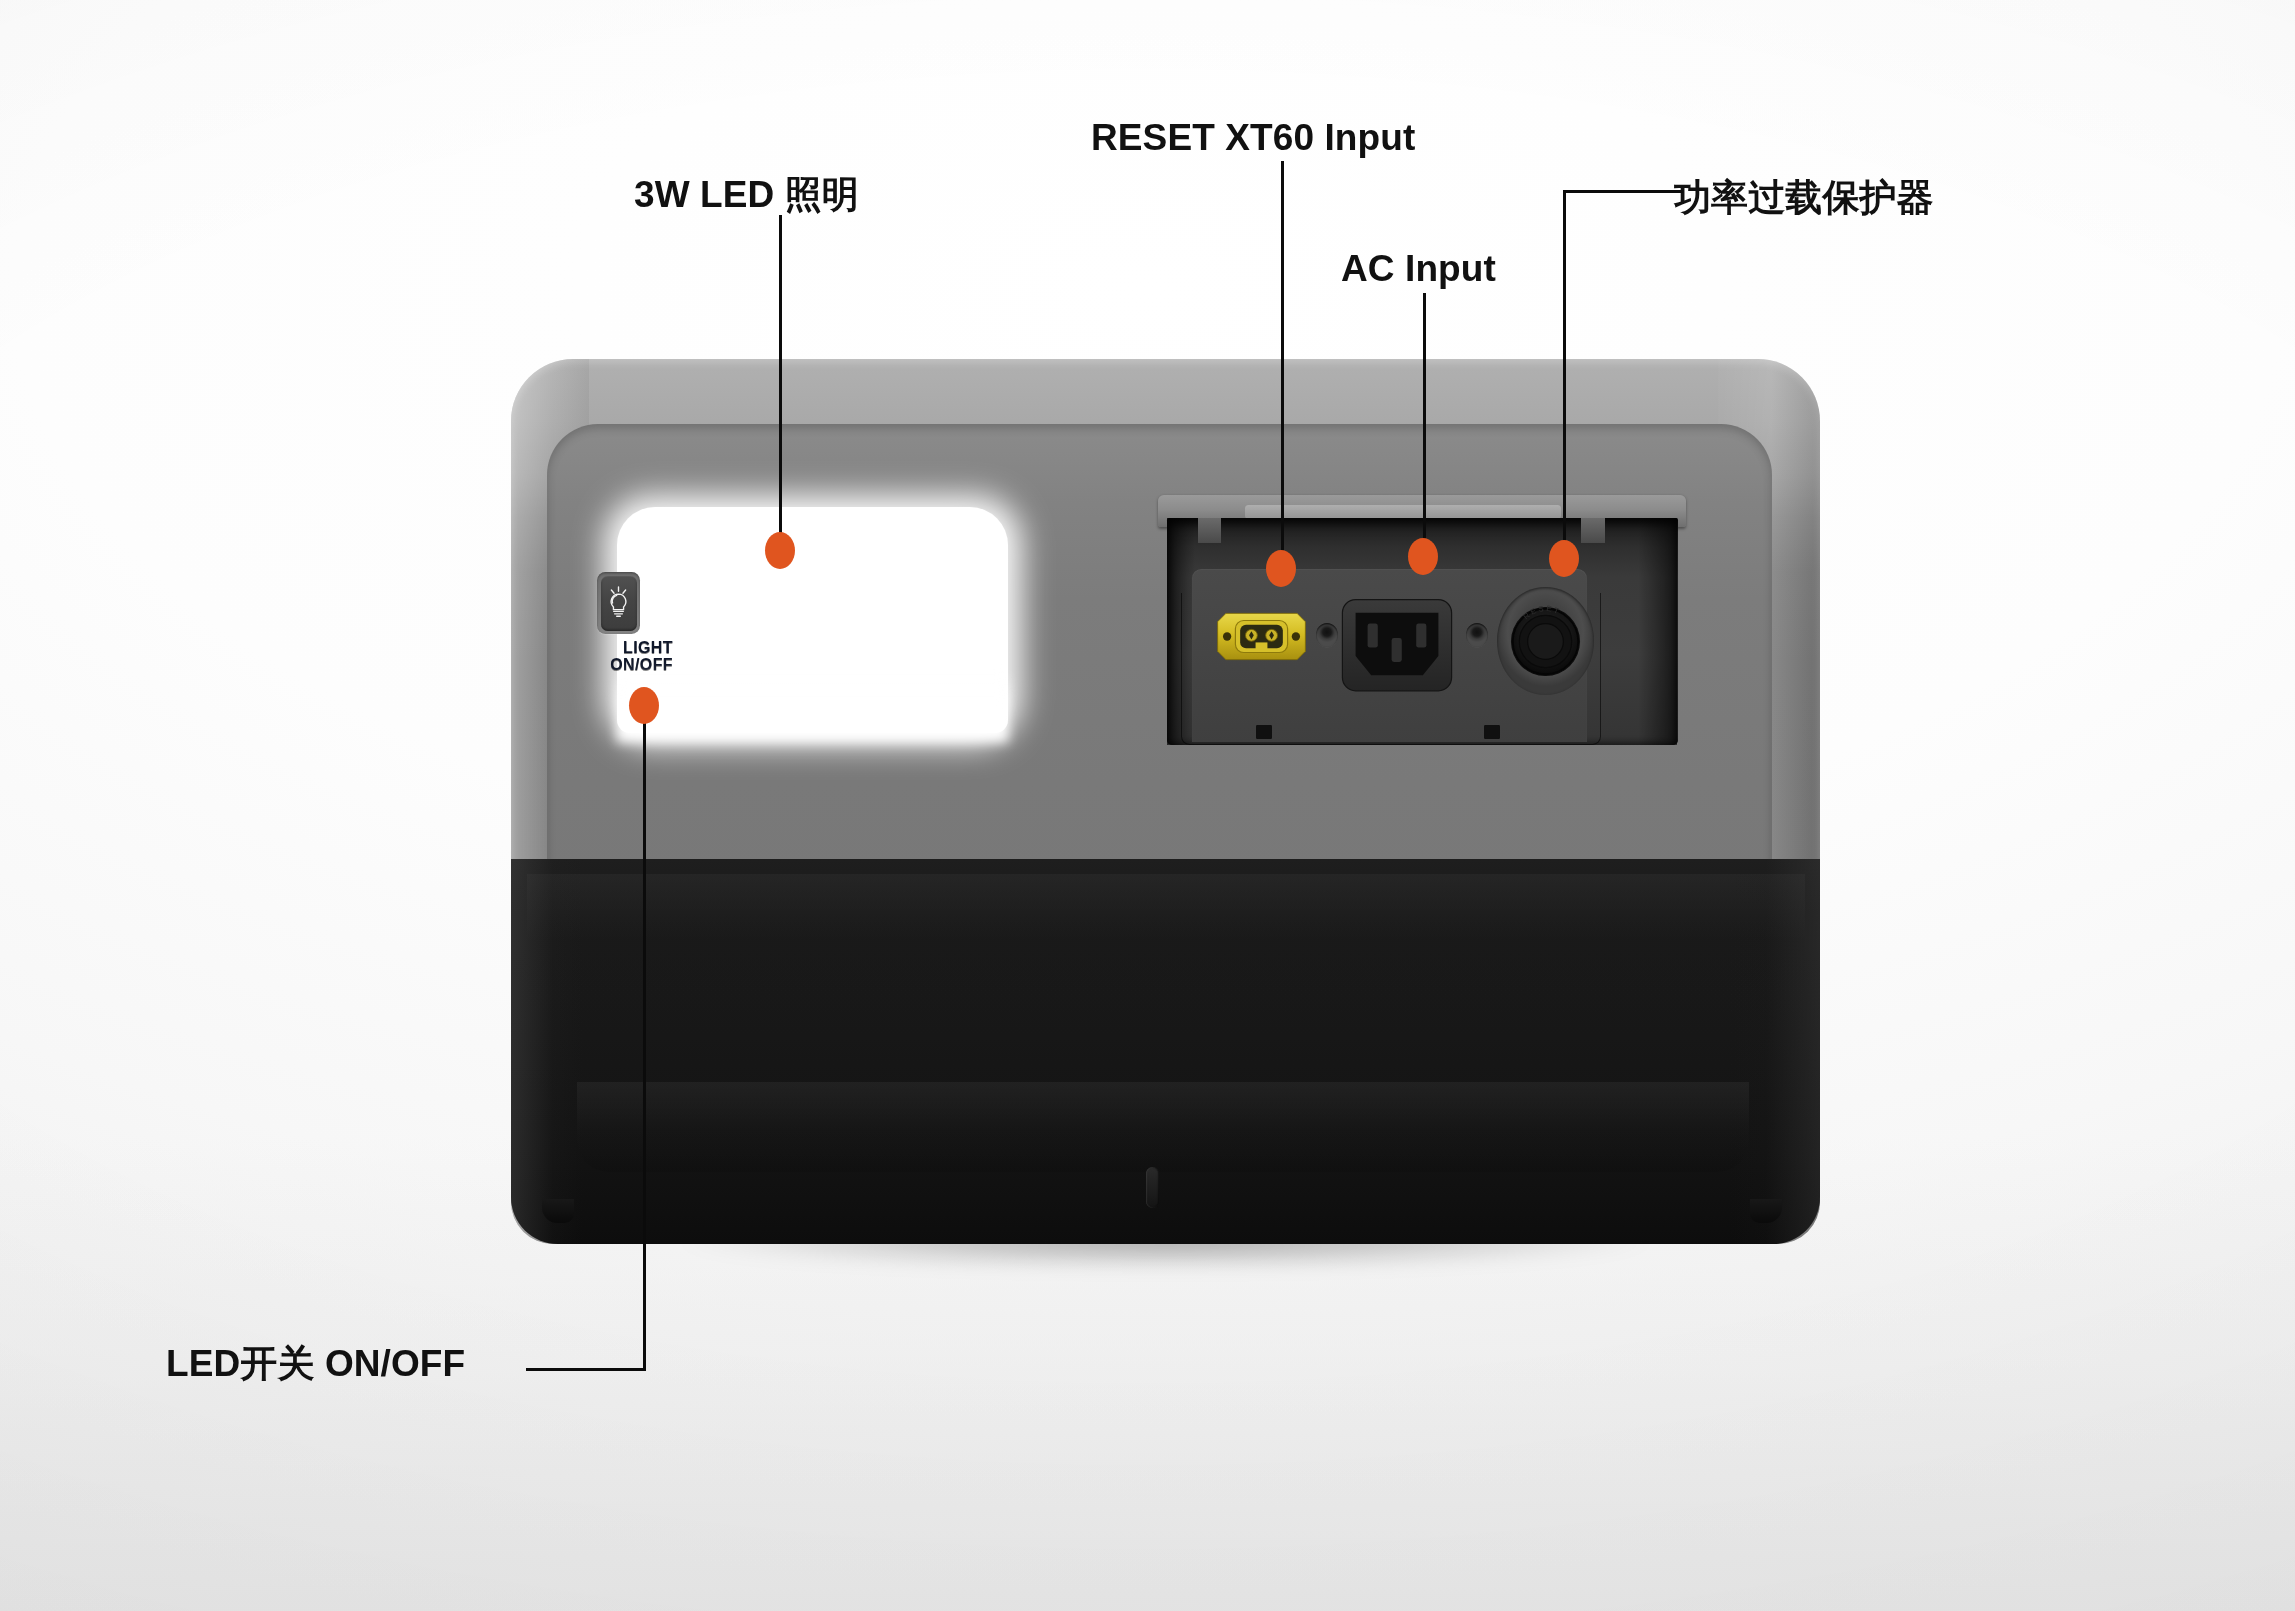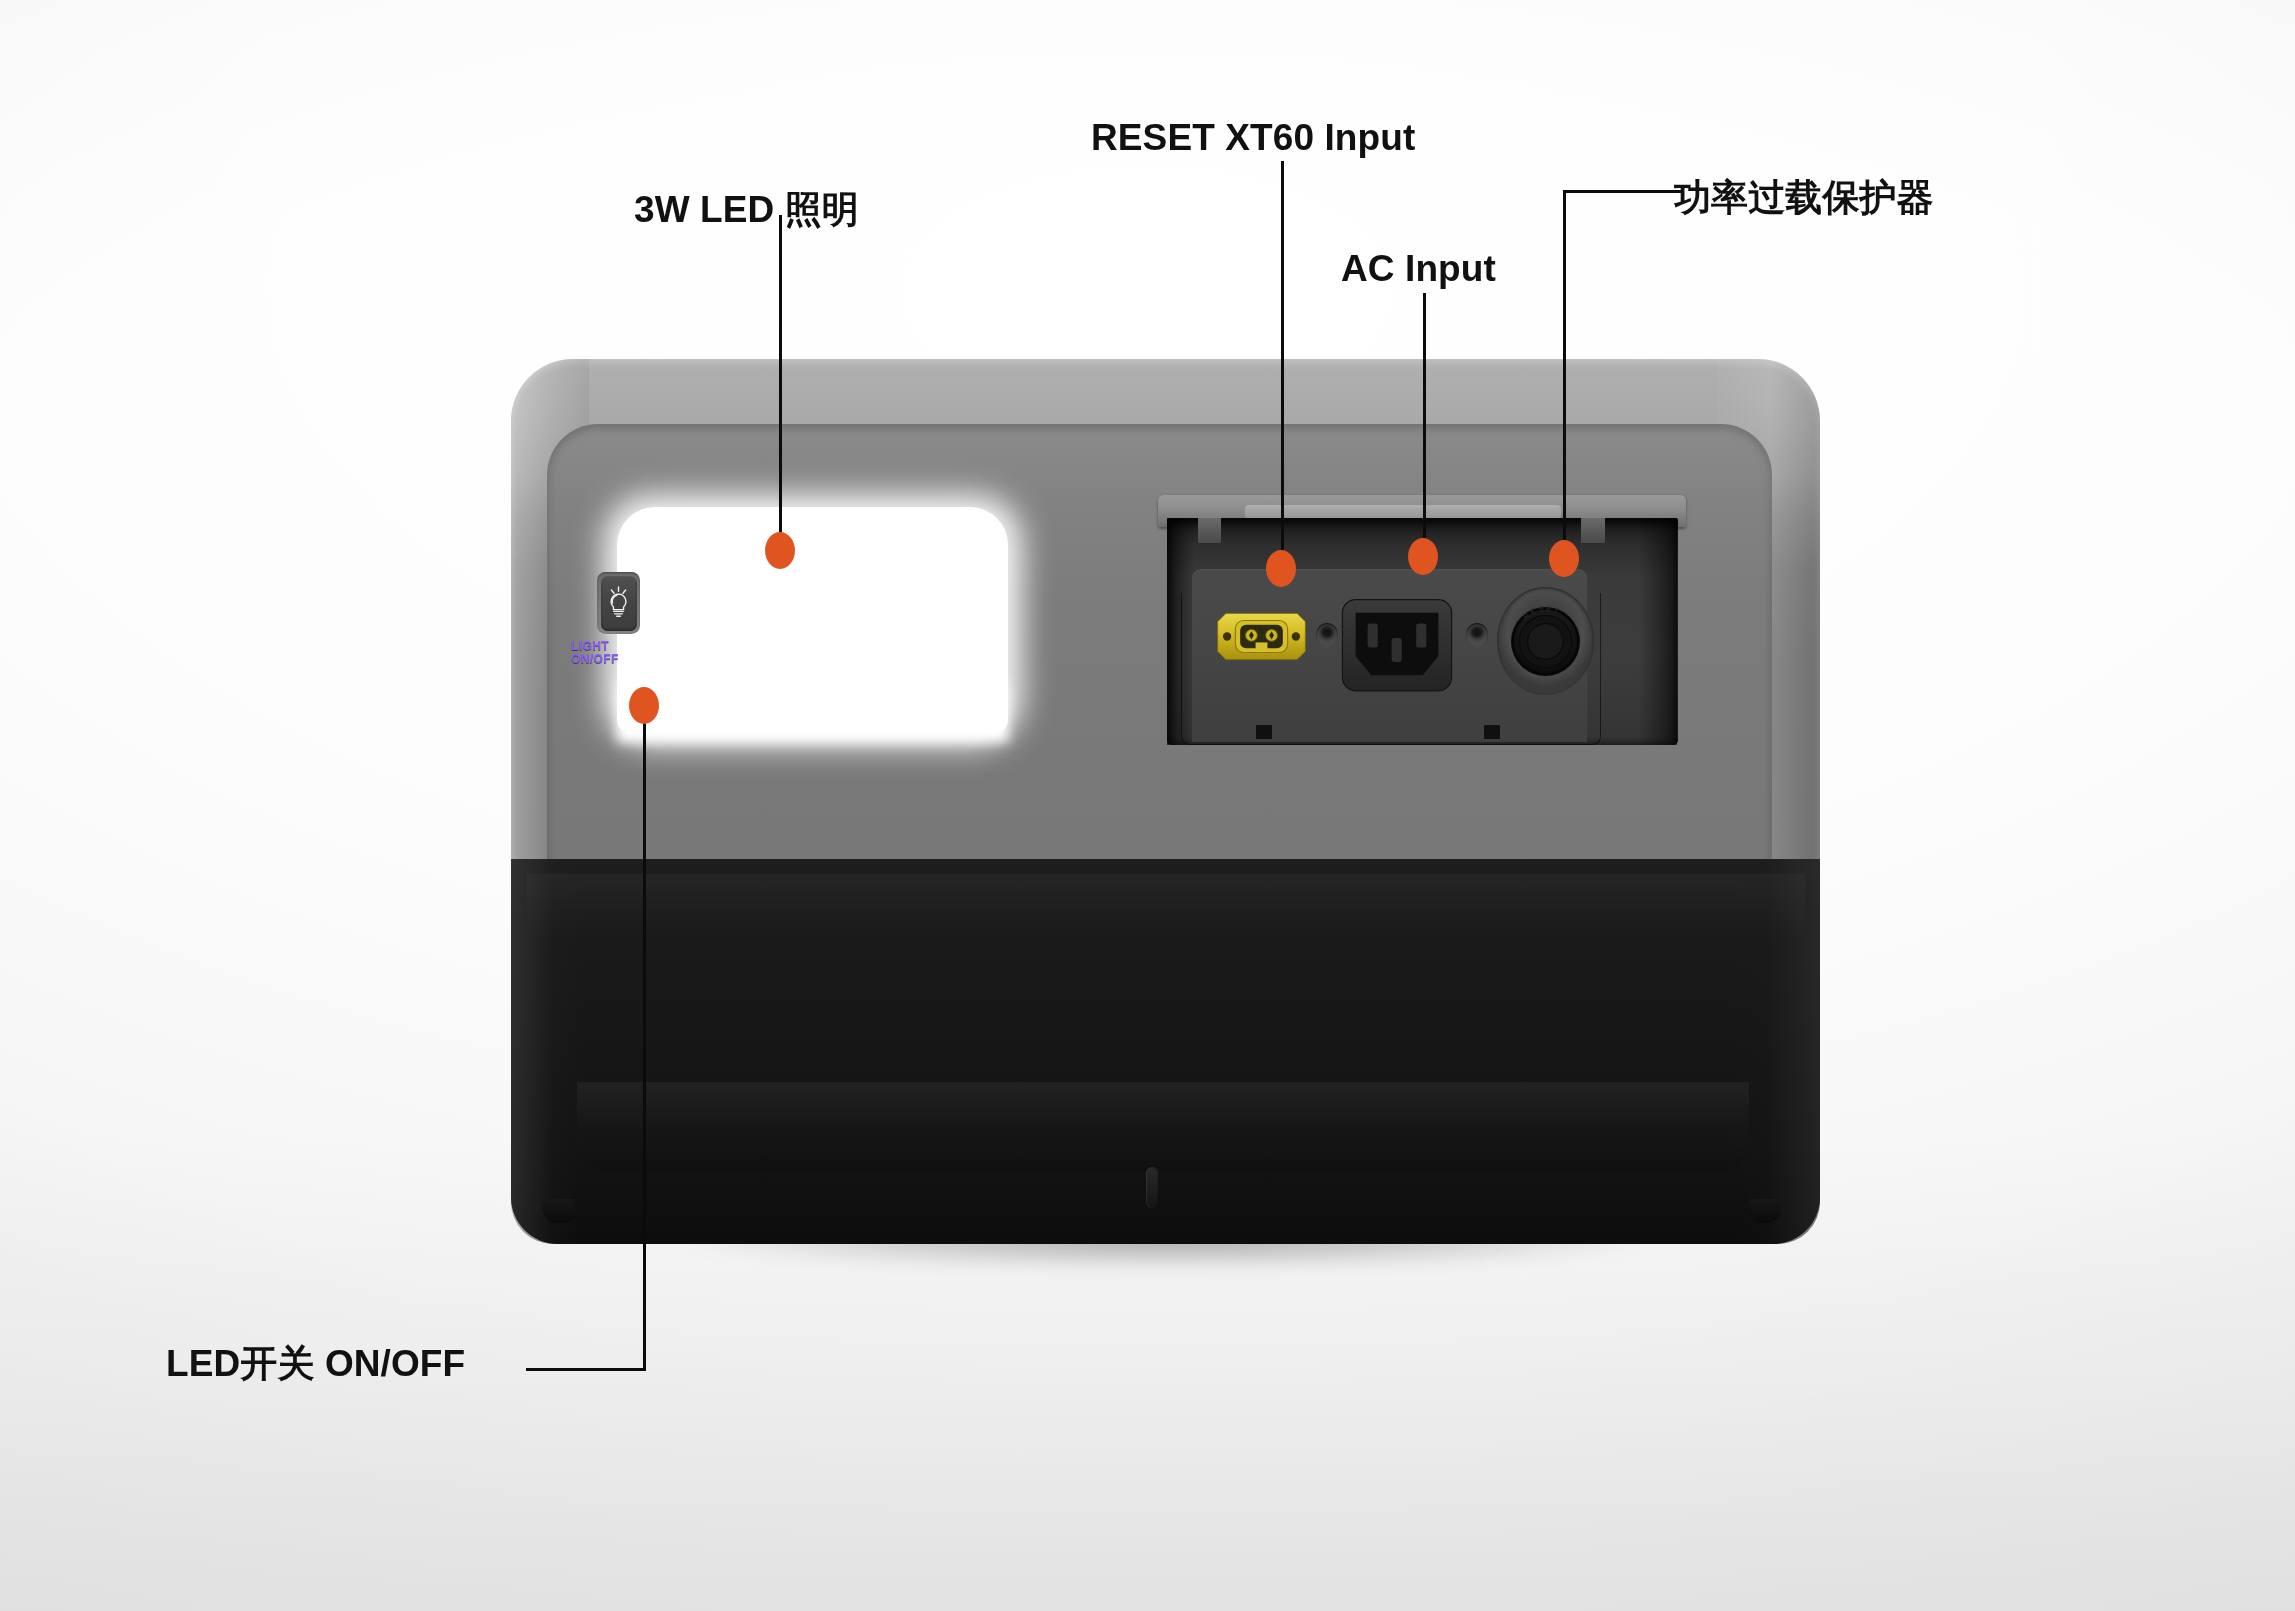--- a/index.html
+++ b/index.html
@@ -131,22 +131,22 @@
   }
   .switch-btn{
     position:absolute;left:90px;top:217px;width:36px;height:55px;
     border-radius:6.6px;
     background:linear-gradient(180deg,#515151 0%,#454545 42%,#3d3d3d 100%);
     box-shadow:inset 0 0.6px 1.2px rgba(255,255,255,.14), inset 0 -1.2px 2.4px rgba(0,0,0,.45);
   }
   .switch-btn svg{position:absolute;left:5.4px;top:8.4px;width:25px;height:37px;}
   .switch-label{
     position:absolute;left:60px;top:281px;width:102px;
-    text-align:left;color:#8b5cf6;
-    font-size:12px;font-weight:700;line-height:1.05;letter-spacing:0.4px;
+    text-align:right;color:#0f172a;
+    font-size:16px;font-weight:700;line-height:1.05;letter-spacing:0.4px;
     text-shadow:0 0.6px 0.6px rgba(0,0,0,.5);
   }
 
   
   .cav-lip{
     position:absolute;left:647px;top:136px;width:528px;height:32px;
     border-radius:6px 6px 2.4px 2.4px;
     background:linear-gradient(180deg,#9a9a9a 0%, #8c8c8c 45%, #6f6f6f 100%);
     box-shadow:0 1.8px 3px rgba(0,0,0,.38);
   }
@@ -233,21 +233,21 @@
     position:absolute;border-radius:50%;
     background:#e0551f;
     box-shadow:0 0 0 0 rgba(0,0,0,0);
   }
   .co-label{
     position:absolute;color:#111111;
     font-weight:700;white-space:nowrap;
     letter-spacing:0.1px;
   }
 
-  .lbl-led{left:634px;top:185px;font-size:37px;}
+  .lbl-led{left:634px;top:170px;font-size:37px;}
   .lbl-mppt{left:1091px;top:117px;font-size:37px;}
   .lbl-ac{left:1341px;top:248px;font-size:37px;}
   .lbl-prot{left:1674px;top:173px;font-size:37px;}
   .lbl-sw{left:166px;top:1339px;font-size:37px;}
 </style>
 </head>
 <body>
 
 <div id="stage">
 

